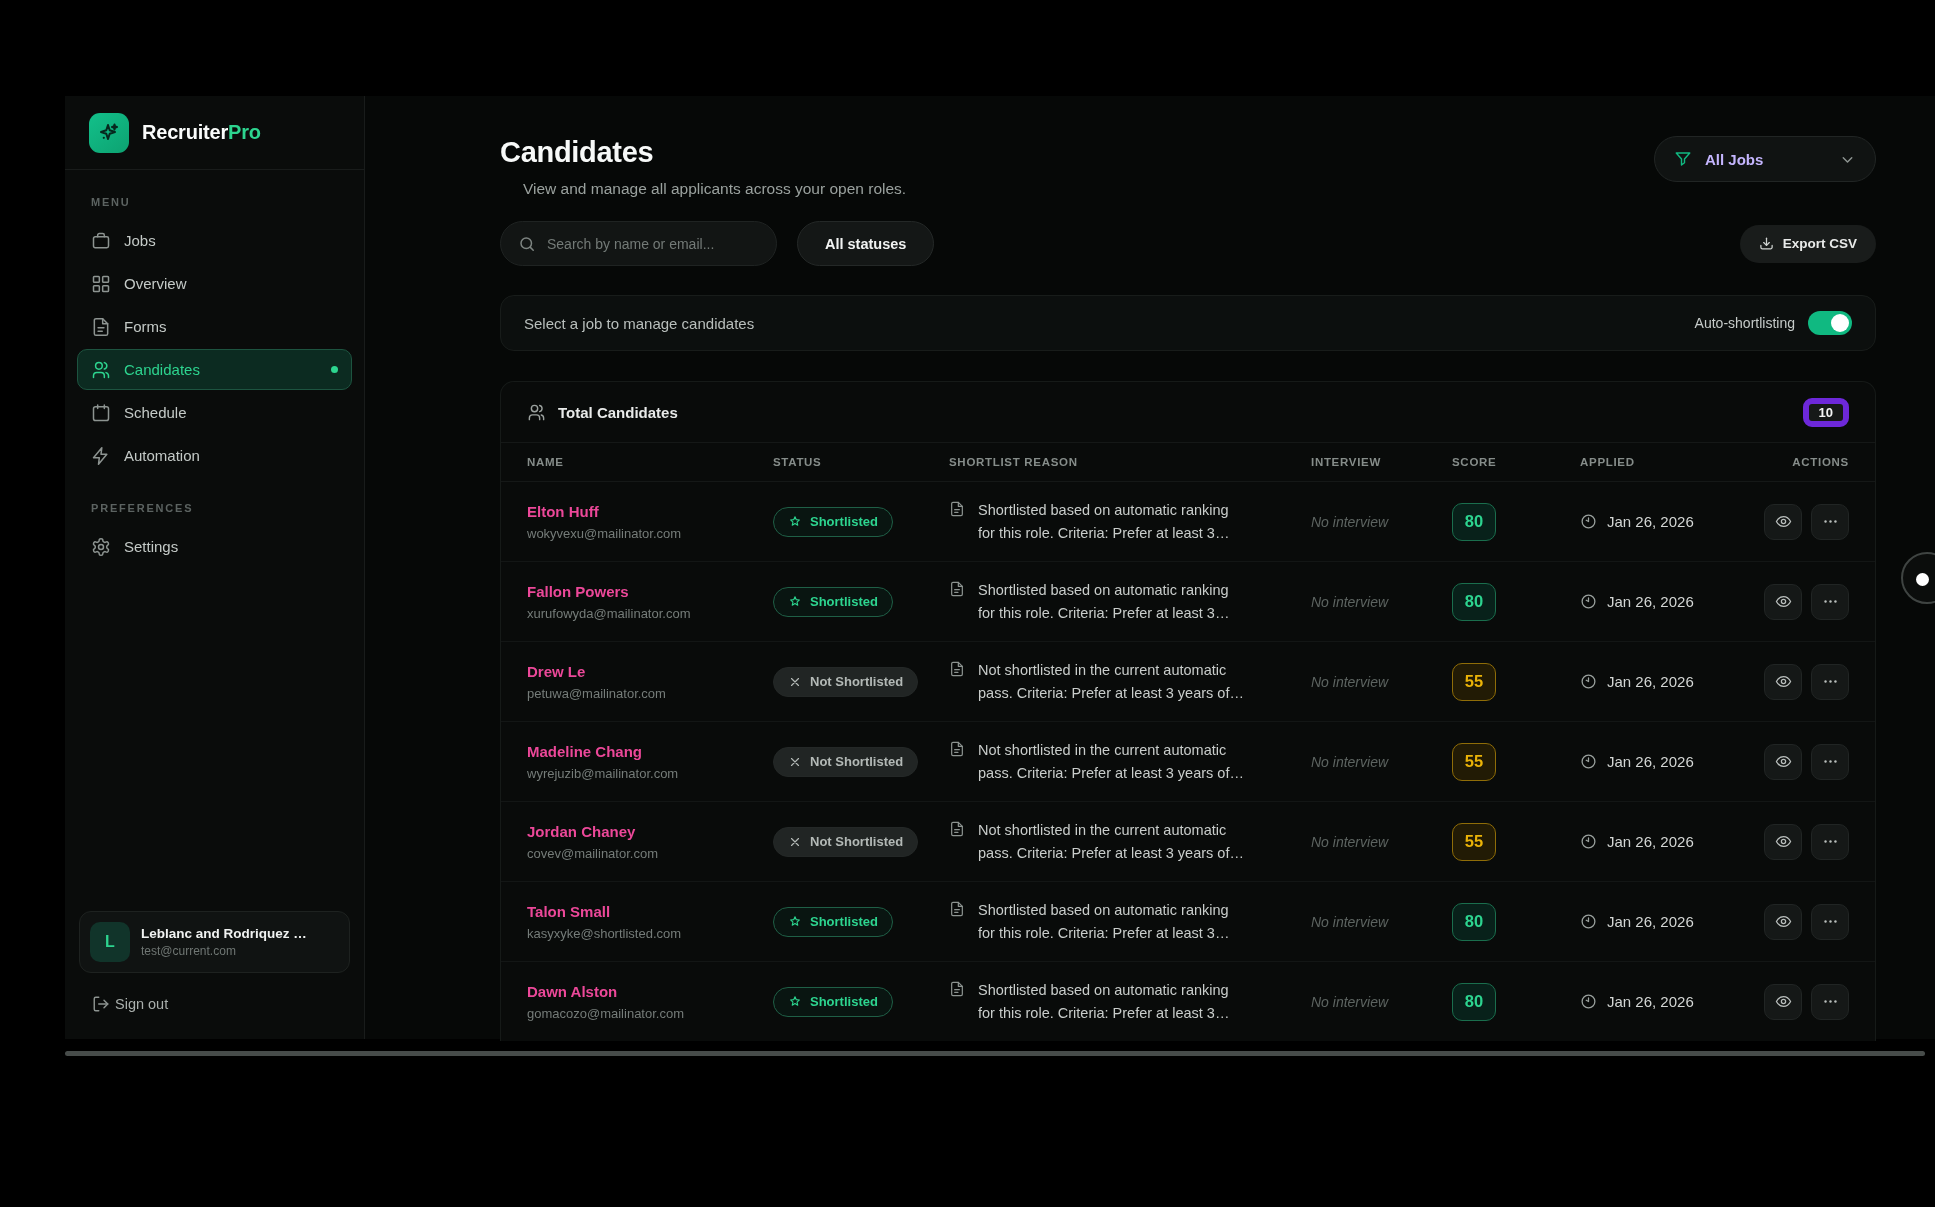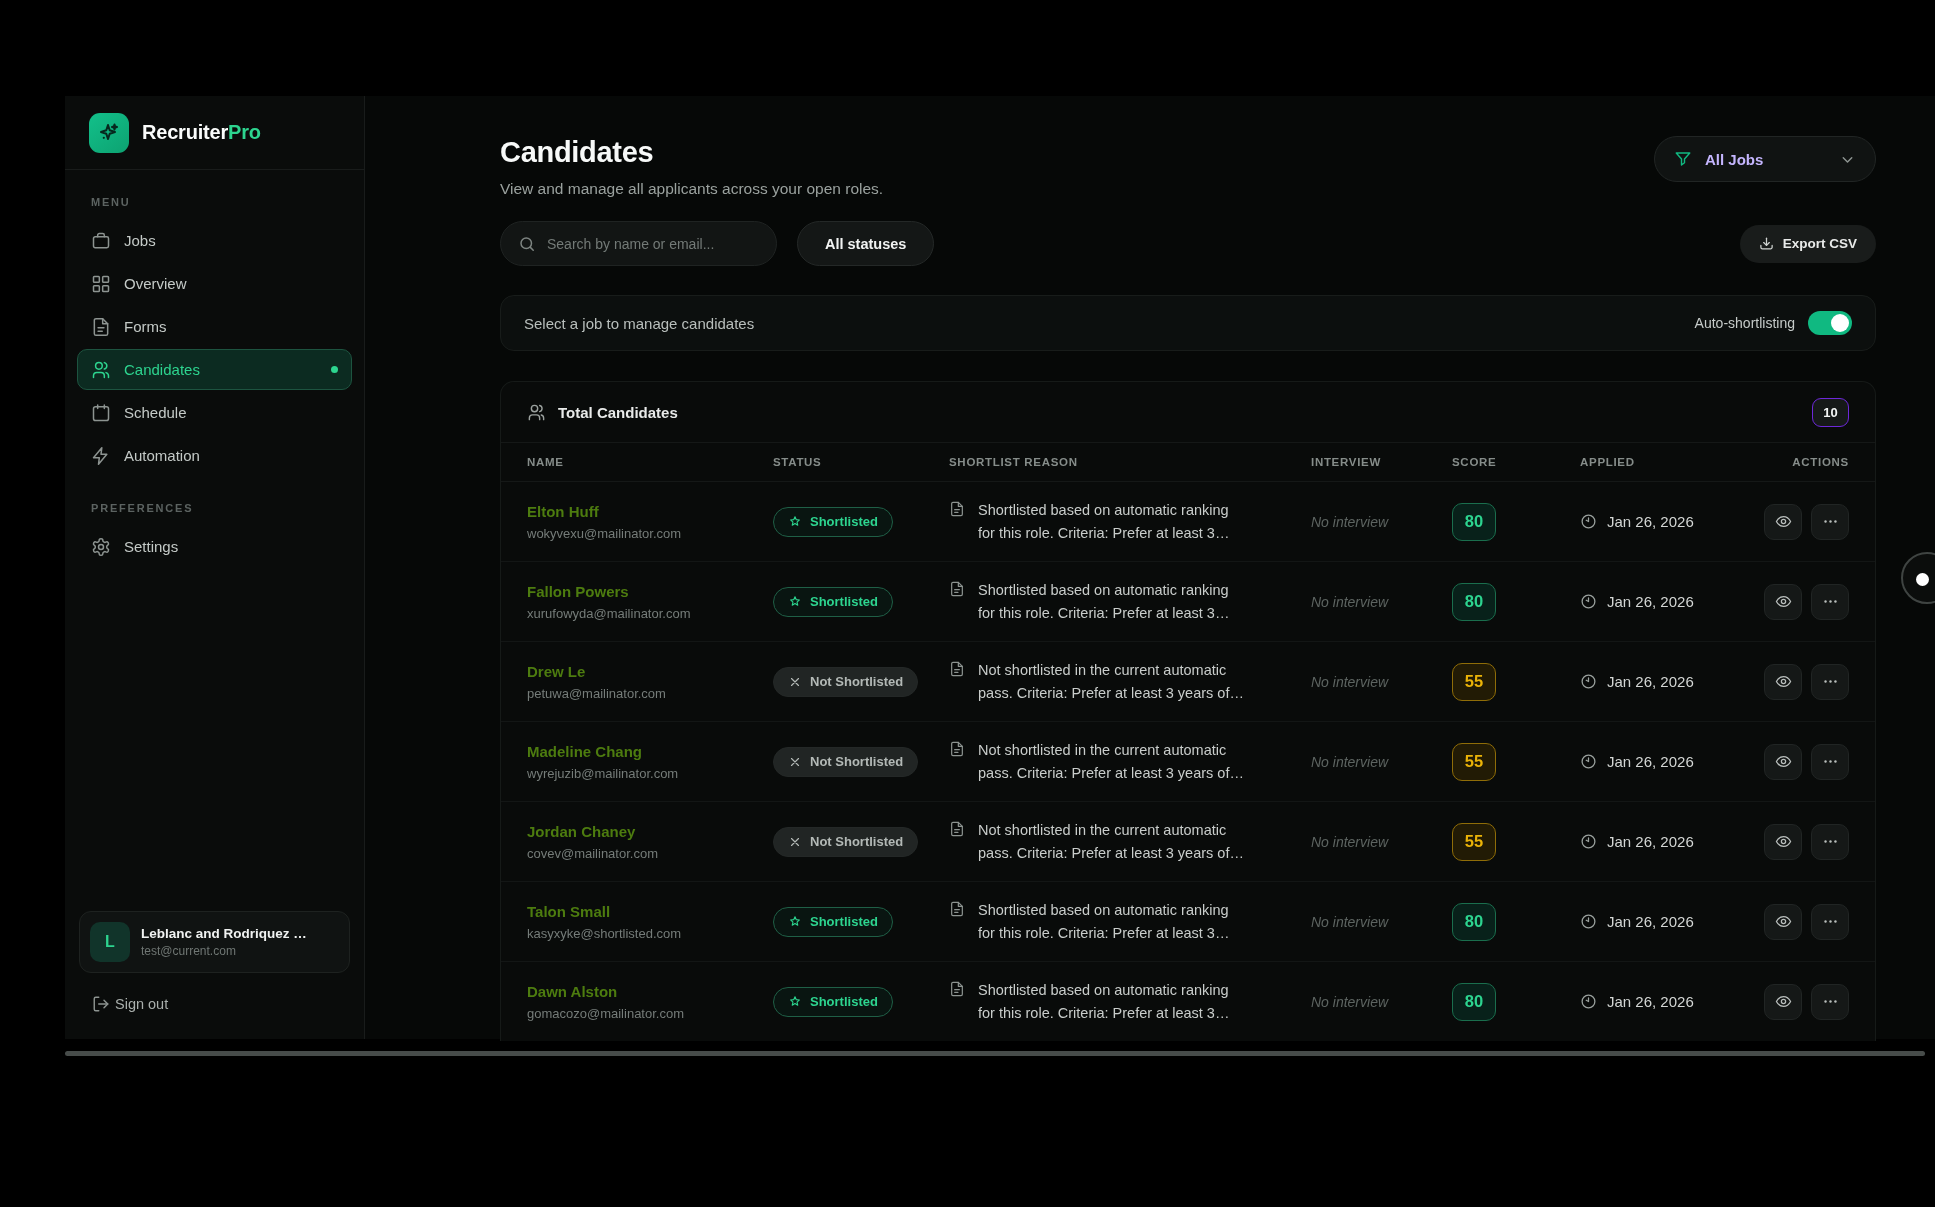--- a/index.html
+++ b/index.html
@@ -39,21 +39,21 @@
                overflow:hidden; text-overflow:ellipsis; max-width:170px; margin-bottom:3px; }
   .user-email { font-size:12px; color:#6f7673; }
   .signout { display:flex; align-items:center; gap:5px; padding:10px 27px 26px;
              color:#a9afac; font-size:14.5px; cursor:pointer; }
   .signout svg { width:18px; height:18px; color:#8d9491; }
 
   
   .main { flex:1; padding:40px 96px 0 135px; position:relative; }
   .header-row { display:flex; justify-content:space-between; align-items:flex-start; }
   .page-title { font-size:29px; font-weight:800; color:#f7f9f8; letter-spacing:-0.3px; margin-bottom:11px; }
-  .page-sub { font-size:15.5px; color:#9aa19e; }
+  .page-sub { font-size:15.5px; color:#9aa19e;margin-left:23px; }
   .jobs-pill { height:46px; width:222px; padding:0 19px; border-radius:999px; background:#101312;
                border:1px solid #212524; display:flex; align-items:center; gap:13px; cursor:pointer; }
   .jobs-pill .funnel { width:18px; height:18px; color:#10b981; }
   .jobs-pill .jp-label { font-size:15px; font-weight:700; color:#c4b5fd; }
   .jobs-pill .chev { margin-left:auto; width:17px; height:17px; color:#8d9491; }
 
   .toolbar-row { margin-top:23px; display:flex; align-items:center; gap:20px; }
   .search-pill { width:277px; height:45px; border-radius:999px; background:#121514;
                  border:1px solid #1f2322; display:flex; align-items:center; gap:11px; padding:0 17px; }
   .search-pill svg { width:18px; height:18px; color:#7d8481; flex:none; }
@@ -77,32 +77,32 @@
   .toggle .knob { position:absolute; right:3px; top:3px; width:18px; height:18px; border-radius:50%; background:#fff; }
 
   
   .card { margin-top:30px; height:660px; background:#090b0a; border:1px solid #161a18;
           border-bottom:none; border-radius:14px 14px 0 0; overflow:hidden; }
   .card-head { height:61px; display:flex; align-items:center; gap:12px; padding:0 26px;
                border-bottom:1px solid #151817; }
   .card-head svg { width:19px; height:19px; color:#9ba19e; }
   .card-title { font-size:15px; font-weight:600; color:#e8eae9; }
   .count-badge { margin-left:auto; min-width:37px; height:29px; padding:0 10px; border-radius:9px;
-                 background:#161918; border:1px solid #6d28d9; color:#f4f6f5; font-size:13px;
+                 background:#161918; border:6px solid #6d28d9; color:#f4f6f5; font-size:13px;
                  font-weight:700; display:flex; align-items:center; justify-content:center; }
   .thead { height:39px; display:flex; align-items:center; padding:0 26px;
            border-bottom:1px solid #151817; color:#868d8a; font-size:11.5px; font-weight:700;
            letter-spacing:0.7px; }
   .trow { height:80px; display:flex; align-items:center; padding:0 26px;
           border-bottom:1px solid #131615; }
   .col-name { width:246px; } .col-status { width:176px; } .col-reason { width:362px; }
   .col-interview { width:141px; } .col-score { width:103px; } .col-applied { width:184px; }
   .col-actions { flex:1; text-align:right; }
 
-  .cand-name { font-size:15px; font-weight:700; color:#4d7c0f; margin-bottom:6px; }
+  .cand-name { font-size:15px; font-weight:700; color:#ec4899; margin-bottom:6px; }
   .cand-email { font-size:13px; color:#757c79; }
 
   .badge { display:inline-flex; align-items:center; gap:8px; height:30px; padding:0 14px;
            border-radius:999px; font-size:13px; font-weight:600; }
   .badge svg { width:14px; height:14px; }
   .badge.ok { color:#2dd48f; border:1px solid #1f5f46; background:rgba(16,185,129,0.06); }
   .badge.no { color:#b3b9b6; background:#212524; border:1px solid #242827; }
 
   .col-reason { display:flex; gap:13px; align-items:flex-start; }
   .col-reason .doc { width:16px; height:16px; color:#8d9491; margin-top:2px; flex:none; }

